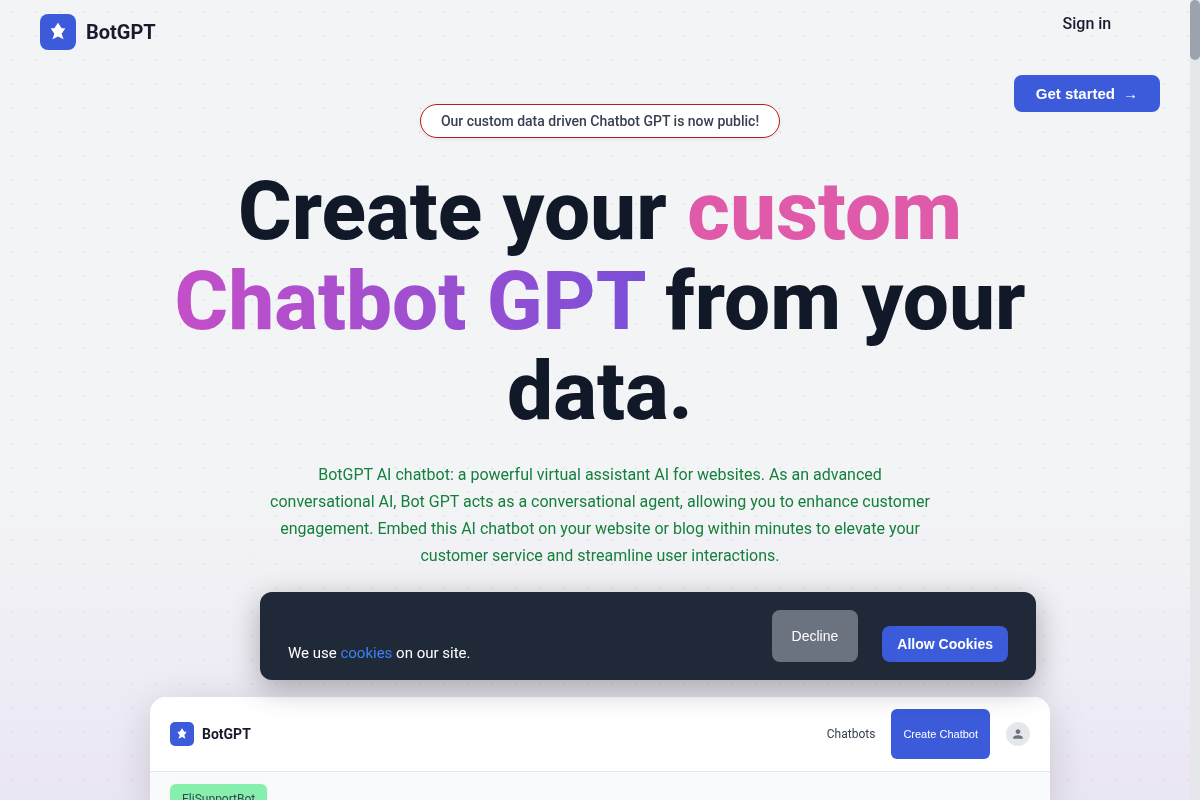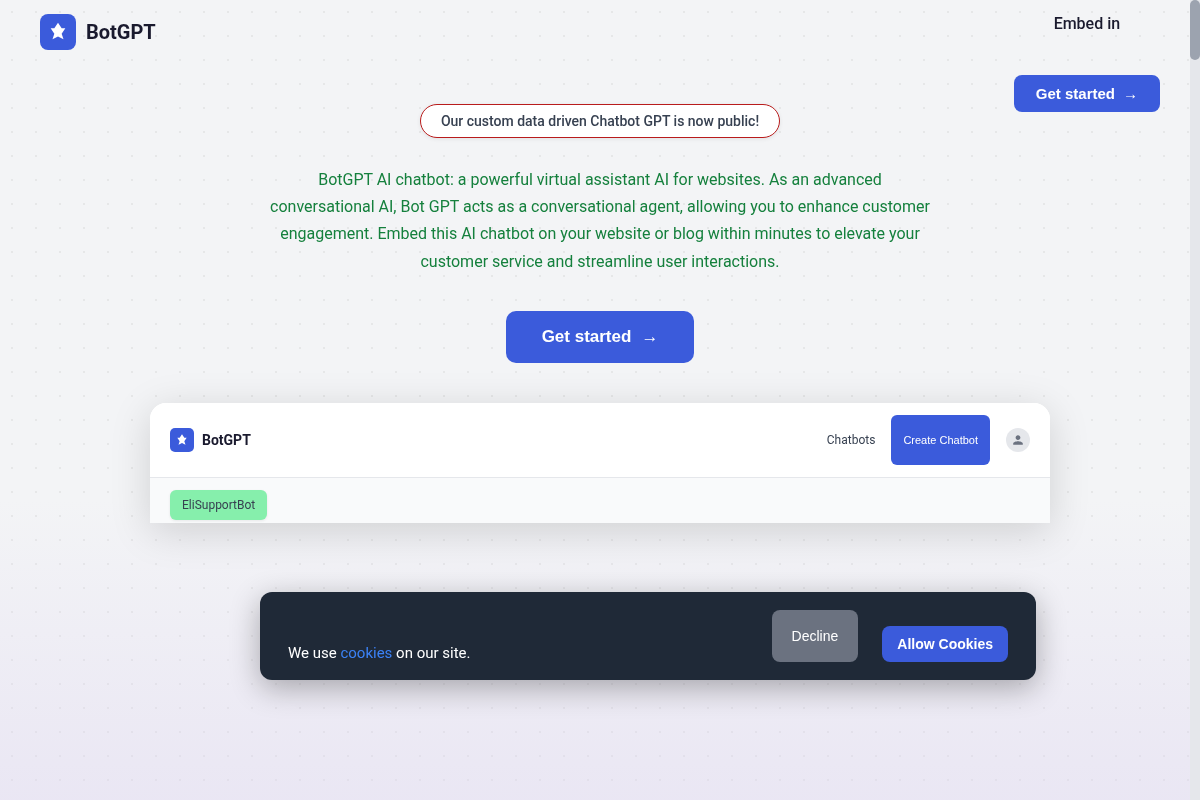--- a/index.html
+++ b/index.html
@@ -356,31 +356,35 @@
     <div class="logo-icon">
       <svg viewBox="0 0 24 24" xmlns="http://www.w3.org/2000/svg">
         <path d="M12 2L8 8H4l4 6-2 6 6-3 6 3-2-6 4-6h-4L12 2z" fill="white"></path>
       </svg>
     </div>
     <span class="logo-text">BotGPT</span>
   </div>
 
   <div class="nav-right">
     <a class="nav-link">Pricing</a>
-    <a class="nav-link">Embed in</a>
+    <a class="nav-link">Sign in</a>
     <button class="get-started-btn">
       <span>Get started</span>
       <span>→</span>
     </button>
   </div>
 </nav>
 
 <section class="hero">
   <div class="announcement-badge">Our custom data driven Chatbot GPT is now public!</div>
 
+  <h1 class="hero-title">
+    <span>Create your </span><span class="custom">custom</span><br>
+    <span class="chatbot-gpt">Chatbot GPT</span><span> from your<br>data.</span>
+  </h1>
 
   <p class="hero-subtitle">BotGPT AI chatbot: a powerful virtual assistant AI for websites. As an advanced conversational AI, Bot GPT acts as a conversational agent, allowing you to enhance customer engagement. Embed this AI chatbot on your website or blog within minutes to elevate your customer service and streamline user interactions.</p>
 
   <button class="hero-cta-btn">
     <span>Get started</span>
     <span>→</span>
   </button>
 </section>
 
 <div class="preview-wrapper">

